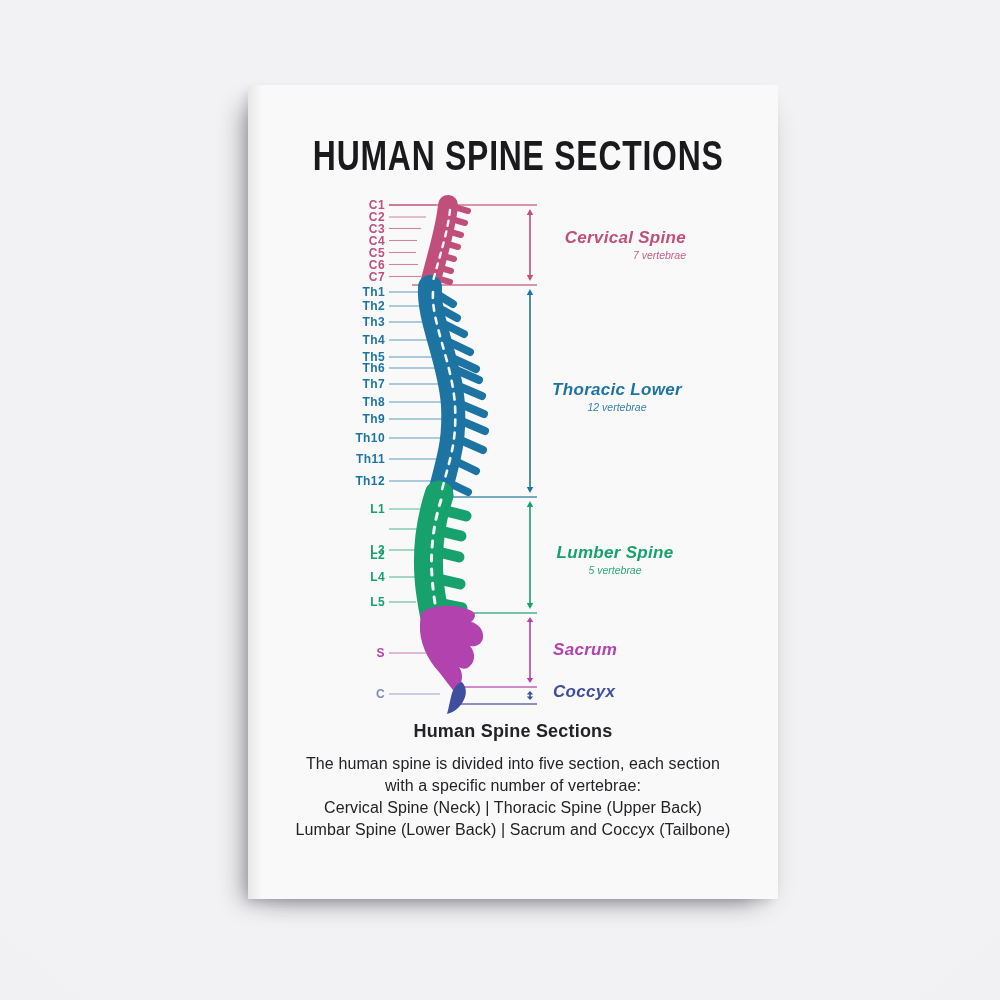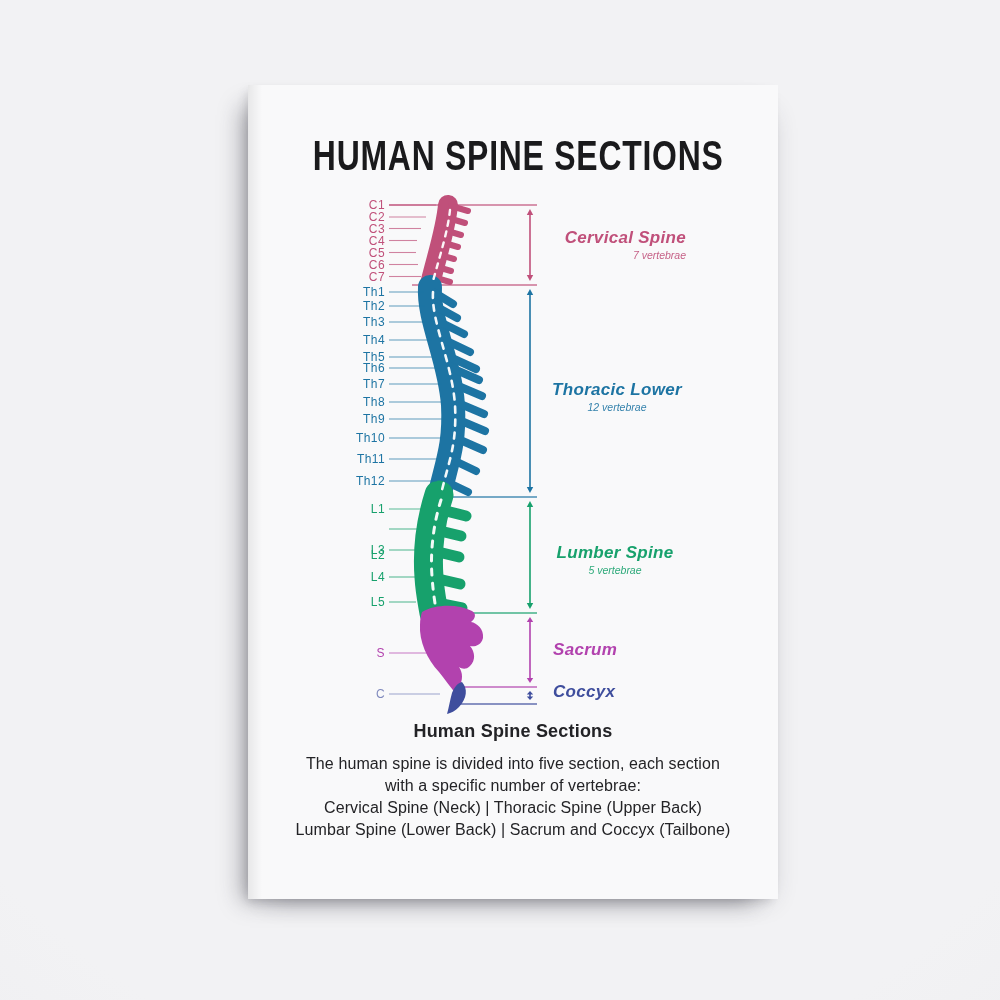--- a/index.html
+++ b/index.html
@@ -21,21 +21,21 @@
   svg.diagram{position:absolute;left:0;top:0;}
 
   .title-wrap{position:absolute;left:248px;top:134px;width:530px;text-align:center;}
   .title-wrap .title{
     display:inline-block;font-size:42px;line-height:44px;font-weight:700;color:#1a1a1c;
     letter-spacing:1px;transform:scaleX(.76);transform-origin:50% 50%;white-space:nowrap;
   }
 
   .vlabel{
     position:absolute;right:615px;height:14px;line-height:14px;
-    font-size:12px;font-weight:400;letter-spacing:.4px;white-space:nowrap;
+    font-size:12px;font-weight:700;letter-spacing:.4px;white-space:nowrap;
   }
 
   .sec{position:absolute;text-align:center;}
   .sec .sec-name{font-style:italic;font-weight:700;font-size:17px;line-height:20px;letter-spacing:.3px;white-space:nowrap;}
   .sec .sec-sub{font-style:italic;font-weight:400;font-size:10.5px;line-height:13px;margin-top:1px;opacity:.9;}
   .sec-cervical{left:544px;top:228px;width:142px;color:var(--c-cervical);text-align:right;}
   .sec-thoracic{left:544px;top:380px;width:146px;color:var(--c-thoracic);}
   .sec-lumbar{left:544px;top:543px;width:142px;color:var(--c-lumbar);}
   .sec-sacrum{left:553px;top:640px;text-align:left;color:var(--c-sacrum);}
   .sec-coccyx{left:553px;top:682px;text-align:left;color:var(--c-coccyx);}

